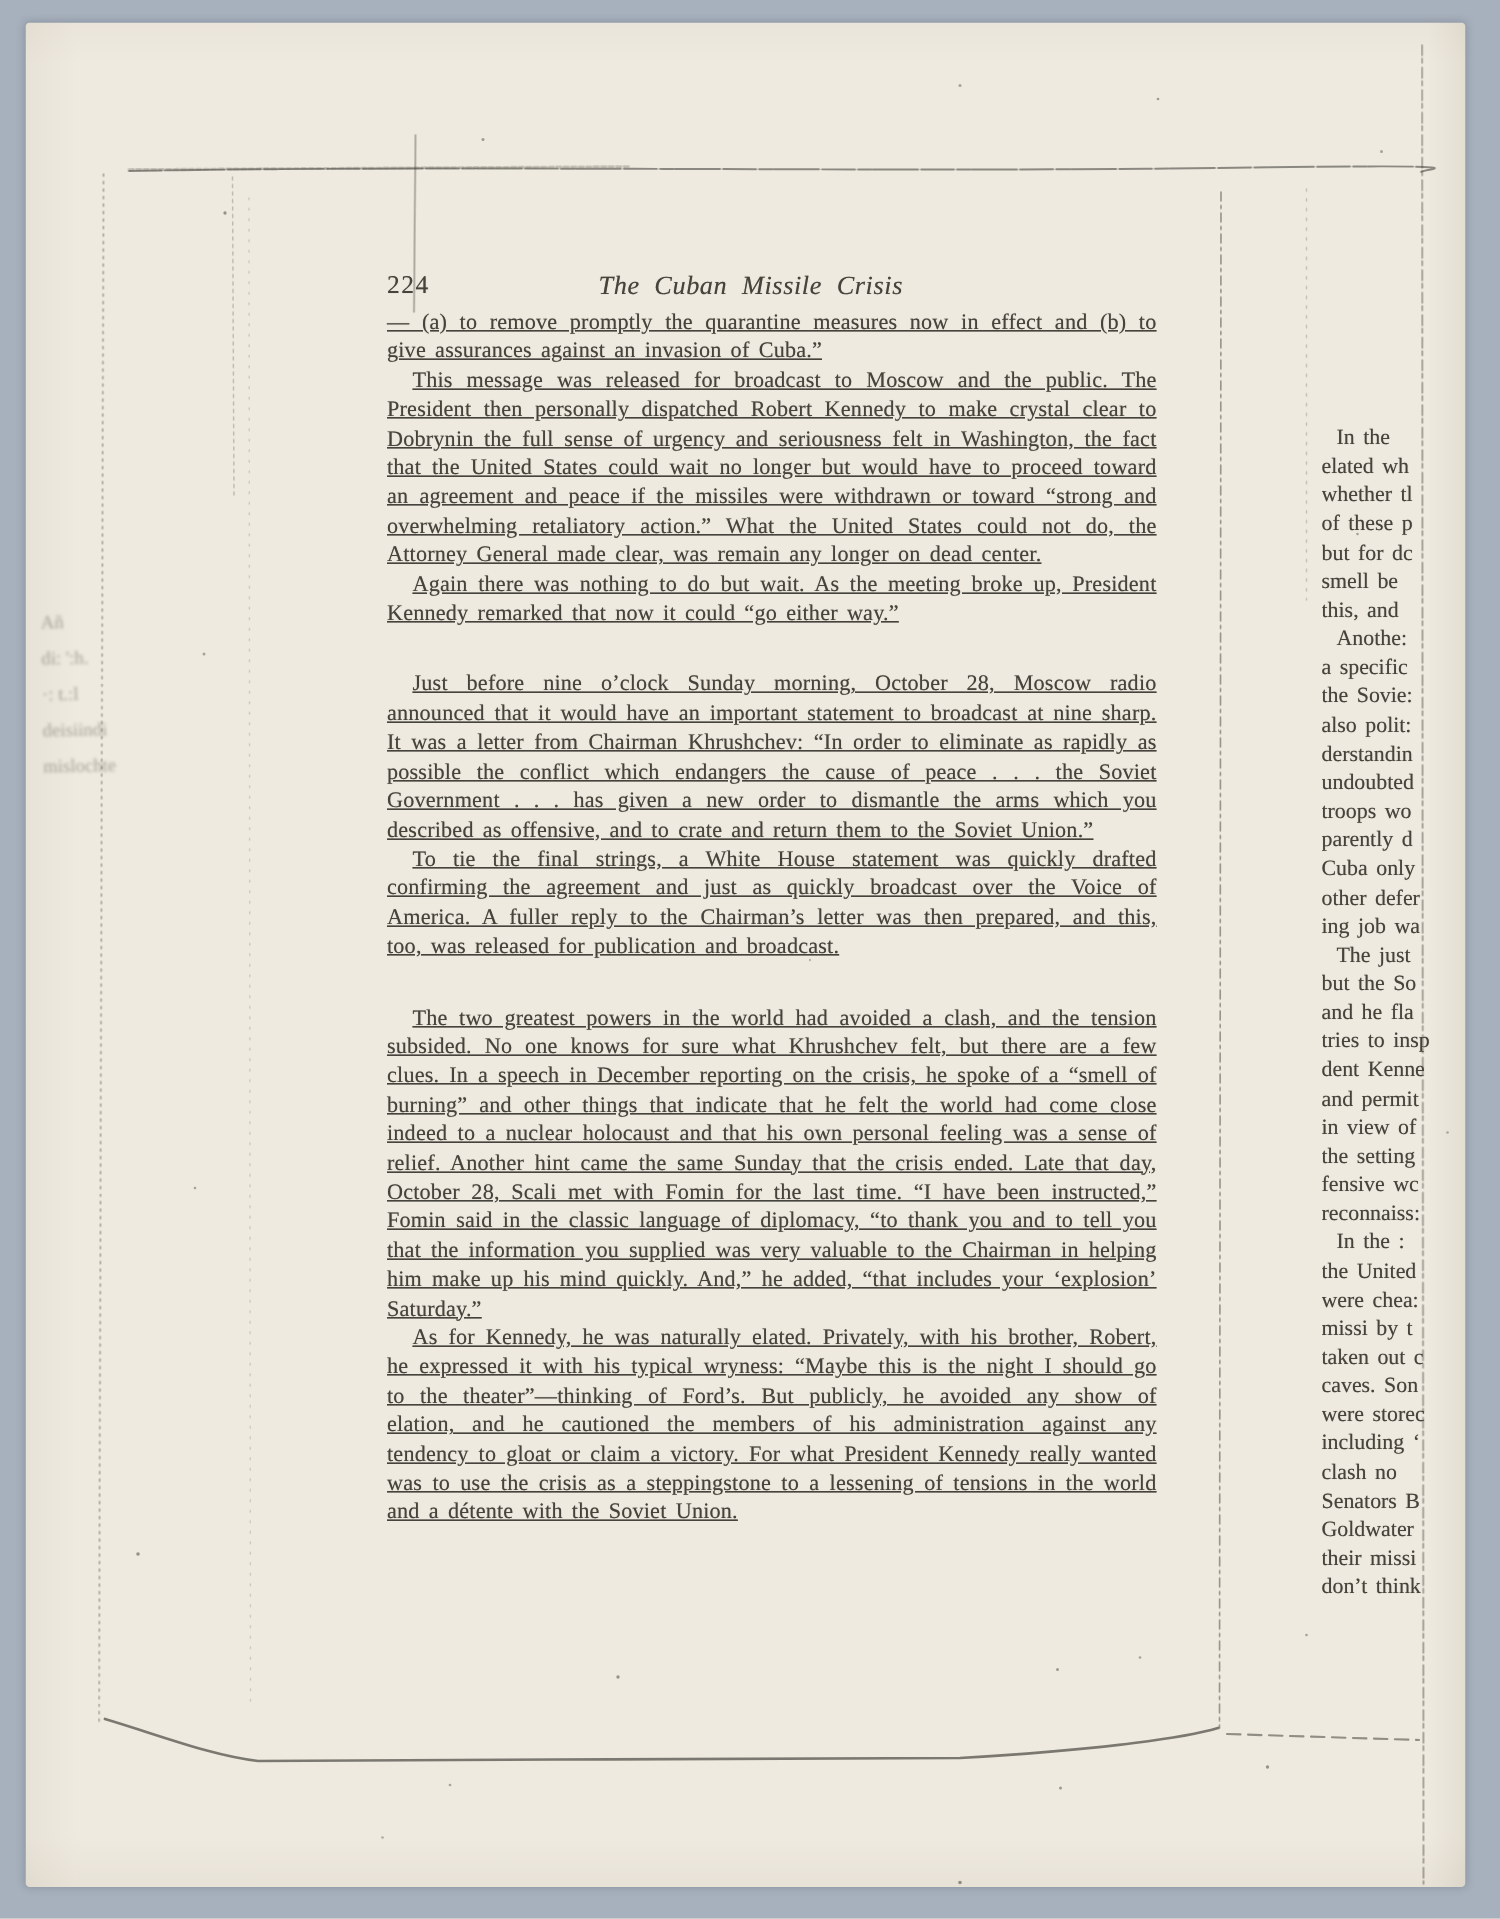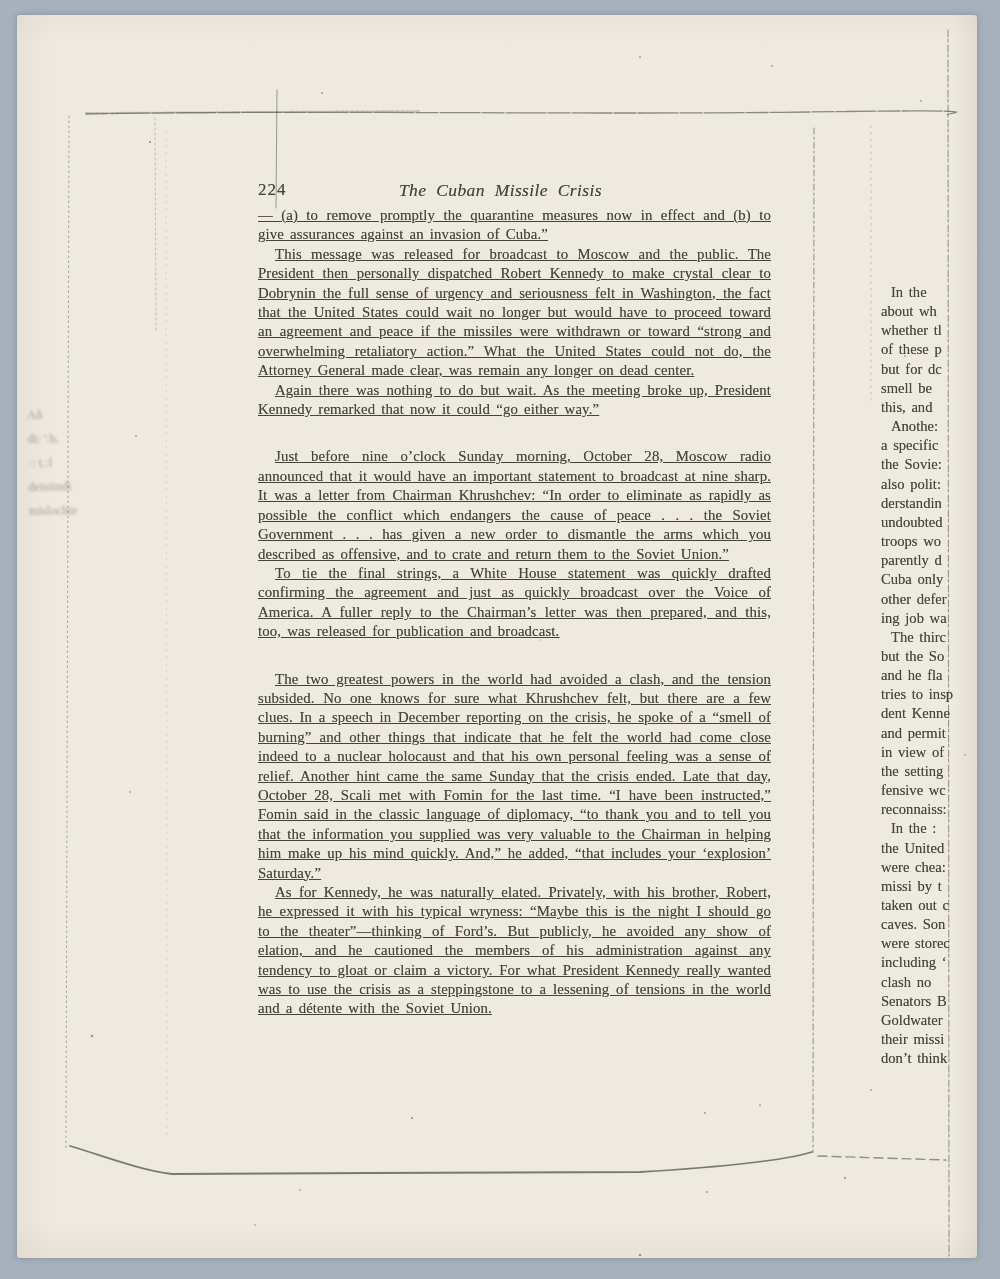--- a/index.html
+++ b/index.html
@@ -129,38 +129,38 @@
     <p class="ind">This message was released for broadcast to Moscow and the public. The President then personally dispatched Robert Kennedy to make crystal clear to Dobrynin the full sense of urgency and seriousness felt in Washington, the fact that the United States could wait no longer but would have to proceed toward an agreement and peace if the missiles were withdrawn or toward “strong and overwhelming retaliatory action.” What the United States could not do, the Attorney General made clear, was remain any longer on dead center.</p>
     <p class="ind">Again there was nothing to do but wait. As the meeting broke up, President Kennedy remarked that now it could “go either way.”</p>
     <p class="ind gap-before">Just before nine o’clock Sunday morning, October 28, Moscow radio announced that it would have an important statement to broadcast at nine sharp. It was a letter from Chairman Khrushchev: “In order to eliminate as rapidly as possible the conflict which endangers the cause of peace . . . the Soviet Government . . . has given a new order to dismantle the arms which you described as offensive, and to crate and return them to the Soviet Union.”</p>
     <p class="ind">To tie the final strings, a White House statement was quickly drafted confirming the agreement and just as quickly broadcast over the Voice of America. A fuller reply to the Chairman’s letter was then prepared, and this, too, was released for publication and broadcast.</p>
     <p class="ind gap-before">The two greatest powers in the world had avoided a clash, and the tension subsided. No one knows for sure what Khrushchev felt, but there are a few clues. In a speech in December reporting on the crisis, he spoke of a “smell of burning” and other things that indicate that he felt the world had come close indeed to a nuclear holocaust and that his own personal feeling was a sense of relief. Another hint came the same Sunday that the crisis ended. Late that day, October 28, Scali met with Fomin for the last time. “I have been instructed,” Fomin said in the classic language of diplomacy, “to thank you and to tell you that the information you supplied was very valuable to the Chairman in helping him make up his mind quickly. And,” he added, “that includes your ‘explosion’ Saturday.”</p>
     <p class="ind">As for Kennedy, he was naturally elated. Privately, with his brother, Robert, he expressed it with his typical wryness: “Maybe this is the night I should go to the theater”—thinking of Ford’s. But publicly, he avoided any show of elation, and he cautioned the members of his administration against any tendency to gloat or claim a victory. For what President Kennedy really wanted was to use the crisis as a steppingstone to a lessening of tensions in the world and a détente with the Soviet Union.</p>
   </div>
 
   <div class="next-page">
       <div class="indent">In the</div>
-      <div>about wh</div>
+      <div>elated wh</div>
       <div>whether tl</div>
       <div>of these p</div>
       <div>but for dc</div>
       <div>smell be</div>
       <div>this, and</div>
       <div class="indent">Anothe:</div>
       <div>a specific</div>
       <div>the Sovie:</div>
       <div>also polit:</div>
       <div>derstandin</div>
       <div>undoubted</div>
       <div>troops wo</div>
       <div>parently d</div>
       <div>Cuba only</div>
       <div>other defer</div>
       <div>ing job wa</div>
-      <div class="indent">The thirc</div>
+      <div class="indent">The just</div>
       <div>but the So</div>
       <div>and he fla</div>
       <div>tries to insp</div>
       <div>dent Kenne</div>
       <div>and permit</div>
       <div>in view of</div>
       <div>the setting</div>
       <div>fensive wc</div>
       <div>reconnaiss:</div>
       <div class="indent">In the :</div>

